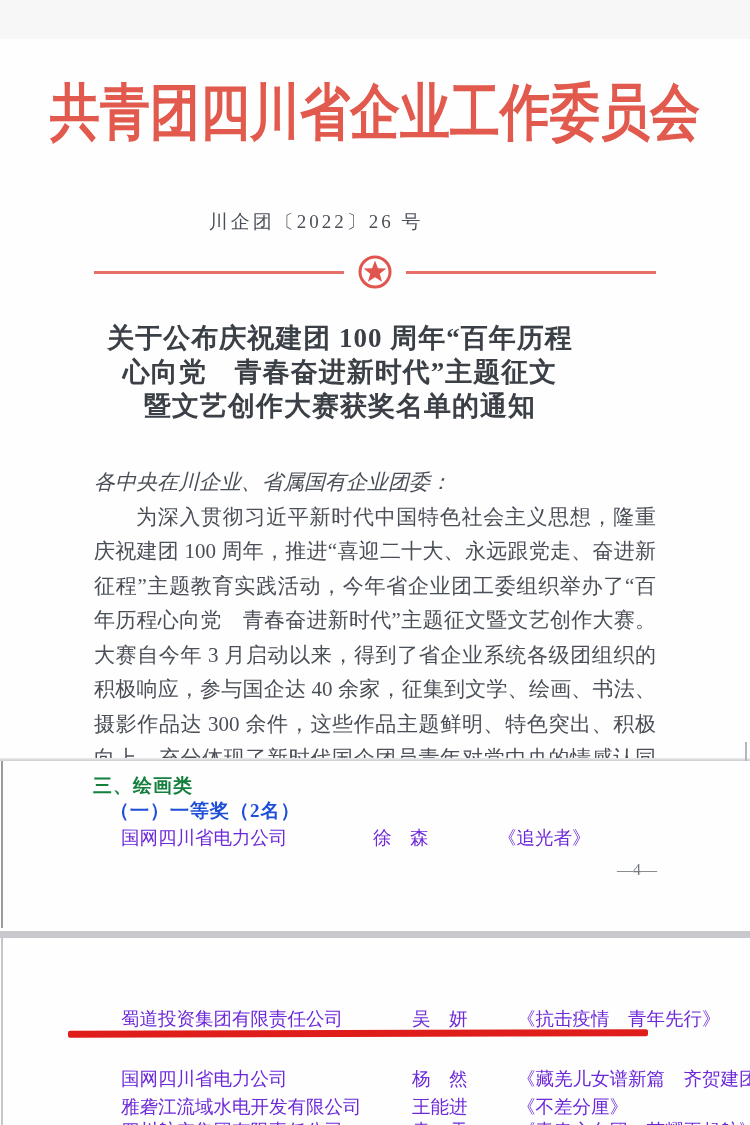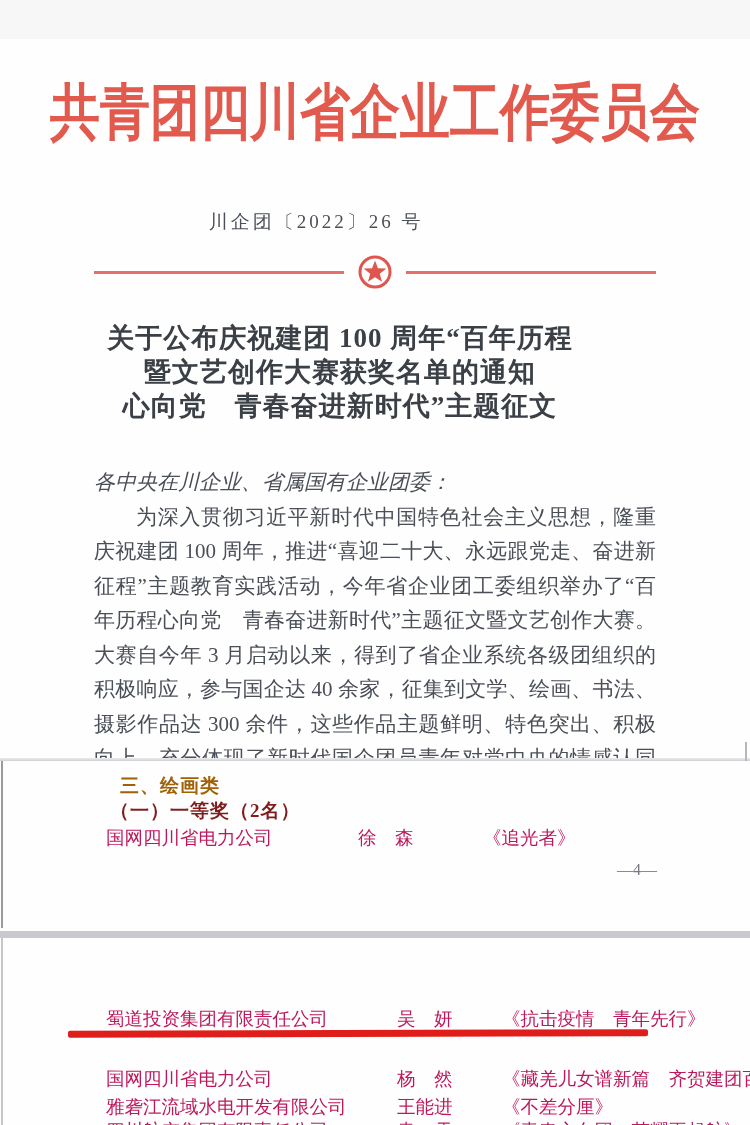--- a/index.html
+++ b/index.html
@@ -48,31 +48,31 @@
   }
   .doc-body {
     position: absolute; top: 426px; left: 94px; width: 562px;
     font-size: 21px; line-height: 34.5px; color: #4a4f57;
   }
   .doc-body .salutation { text-align: left; font-style: italic; }
   .doc-body .paragraph { text-indent: 2em; text-align: justify; }
 
   
   .sec-heading {
-    position: absolute; left: 120px; font-size: 19px; font-weight: 700;
-    color: #a16207; font-family: "Liberation Sans", "DejaVu Sans", sans-serif;
+    position: absolute; left: 93px; font-size: 19px; font-weight: 700;
+    color: #15803d; font-family: "Liberation Sans", "DejaVu Sans", sans-serif;
     letter-spacing: 1px;
   }
   .award-heading {
     position: absolute; left: 110px; font-size: 19px; font-weight: 700;
-    color: #7f1d1d; letter-spacing: 1px;
+    color: #1d4ed8; letter-spacing: 1px;
   }
   .winner-row {
-    position: absolute; left: 106px; width: 620px;
-    display: flex; font-size: 18.5px; color: #be185d; white-space: nowrap;
+    position: absolute; left: 121px; width: 620px;
+    display: flex; font-size: 18.5px; color: #6d28d9; white-space: nowrap;
   }
   .winner-row .org { width: 252px; flex: none; }
   .frag2 .winner-row .name { width: 125px; flex: none; }
   .frag3 .winner-row .name { width: 105px; flex: none; margin-left: 39px; }
   .winner-row .work { flex: 1; }
   .page-num {
     position: absolute; top: 100px; left: 592px; width: 90px;
     text-align: center; font-size: 16px; color: #74797f; letter-spacing: 0px;
   }
   .red-underline {
@@ -96,22 +96,22 @@
         <svg width="36" height="36" viewBox="0 0 48 48">
           <circle cx="24" cy="24" r="20" fill="none" stroke="#e0564f" stroke-width="4"></circle>
           <polygon fill="#e0564f" points="24,8.5 27.9,19 39.2,19.4 30.4,26.3 33.4,37 24,30.9 14.6,37 17.6,26.3 8.8,19.4 20.1,19"></polygon>
         </svg>
       </span>
       <div class="line"></div>
     </div>
 
     <div class="notice-title">
       <div>关于公布庆祝建团 100 周年“百年历程</div>
+      <div>心向党　青春奋进新时代”主题征文</div>
       <div>暨文艺创作大赛获奖名单的通知</div>
-      <div>心向党　青春奋进新时代”主题征文</div>
     </div>
 
     <div class="doc-body">
       <div class="salutation">各中央在川企业、省属国有企业团委：</div>
       <div class="paragraph">为深入贯彻习近平新时代中国特色社会主义思想，隆重庆祝建团 100 周年，推进“喜迎二十大、永远跟党走、奋进新征程”主题教育实践活动，今年省企业团工委组织举办了“百年历程心向党　青春奋进新时代”主题征文暨文艺创作大赛。大赛自今年 3 月启动以来，得到了省企业系统各级团组织的积极响应，参与国企达 40 余家，征集到文学、绘画、书法、摄影作品达 300 余件，这些作品主题鲜明、特色突出、积极向上，充分体现了新时代国企团员青年对党中央的情感认同和行动追随，展现国企青年</div>
     </div>
   </div>
 
   <div class="seam1"></div>
   <div class="right-edge-artifact"></div>

